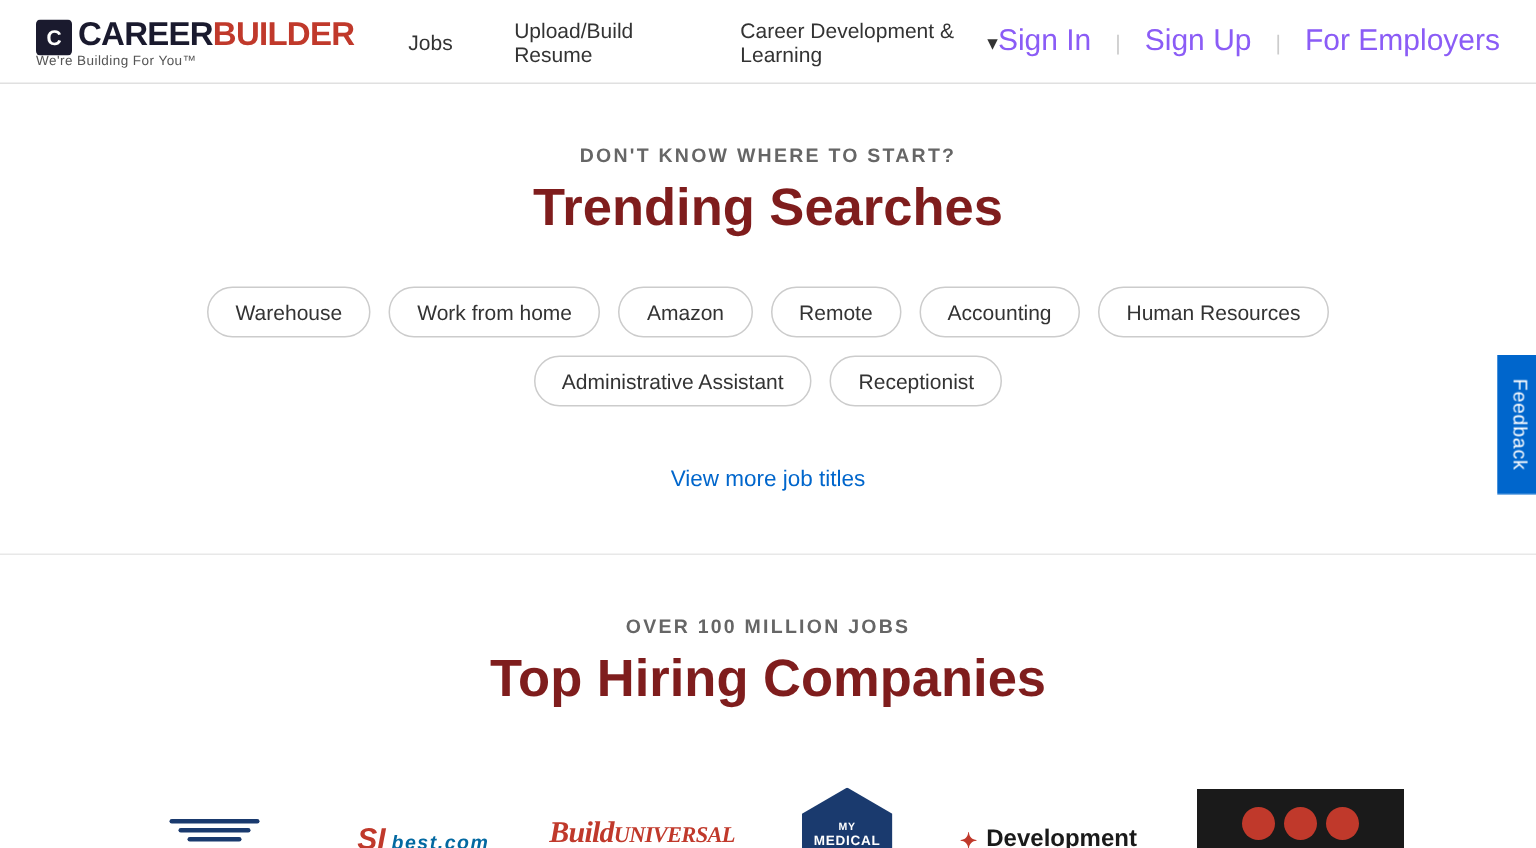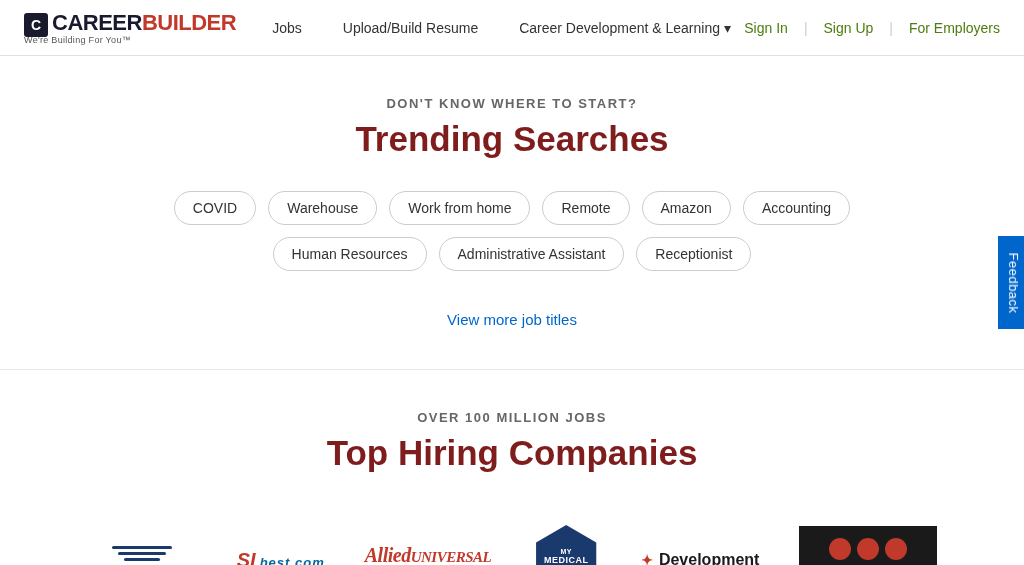--- a/index.html
+++ b/index.html
@@ -55,22 +55,22 @@
       display: flex;
       align-items: center;
       gap: 4px;
     }
     .nav-right {
       display: flex;
       align-items: center;
       gap: 16px;
     }
     .nav-right-link {
-      font-size: 14px;
-      color: #4d7c0f;
+      font-size: 20px;
+      color: #8b5cf6;
       text-decoration: none;
       cursor: pointer;
     }
     .nav-divider {
       color: #ccc;
       font-size: 14px;
     }
 
     
     .main-content {
@@ -313,25 +313,24 @@
     <span class="nav-divider">|</span>
     <a class="nav-right-link">For Employers</a>
   </div>
 </nav>
 
 <section class="main-content">
   <div class="section-subtitle">DON'T KNOW WHERE TO START?</div>
   <h2 class="section-title">Trending Searches</h2>
   <div class="tags-container">
 
-  <span class="tag">COVID</span>
       <span class="tag">Warehouse</span>
       <span class="tag">Work from home</span>
+      <span class="tag">Amazon</span>
       <span class="tag">Remote</span>
-      <span class="tag">Amazon</span>
       <span class="tag">Accounting</span>
       <span class="tag">Human Resources</span>
       <span class="tag">Administrative Assistant</span>
       <span class="tag">Receptionist</span>
     </div>
   <a class="view-more-link">View more job titles</a>
 </section>
 
 <hr class="section-divider">
 
@@ -350,21 +349,21 @@
     </div>
 
     <div class="company-logo">
       <div class="logo-si">
         <span style="color:#c0392b;">SI</span><span style="font-size:13px;color:#0369a1;font-weight:700;letter-spacing:1px;margin-left:4px;">best.com</span>
       </div>
     </div>
 
     <div class="company-logo">
       <div class="logo-allied">
-        <span style="font-style:italic;font-size:20px;">Allied</span><span style="font-style:italic;font-size:15px;">UNIVERSAL</span>
+        <span style="font-style:italic;font-size:20px;">Build</span><span style="font-style:italic;font-size:15px;">UNIVERSAL</span>
       </div>
       <div class="logo-allied-sub">There for you.</div>
     </div>
 
     <div class="company-logo">
       <div class="logo-medical">
         <div style="font-size:7px;font-weight:700;">My</div>
         <div style="font-size:9px;font-weight:900;">MEDICAL</div>
         <div style="font-size:7px;">CAREER</div>
       </div>

